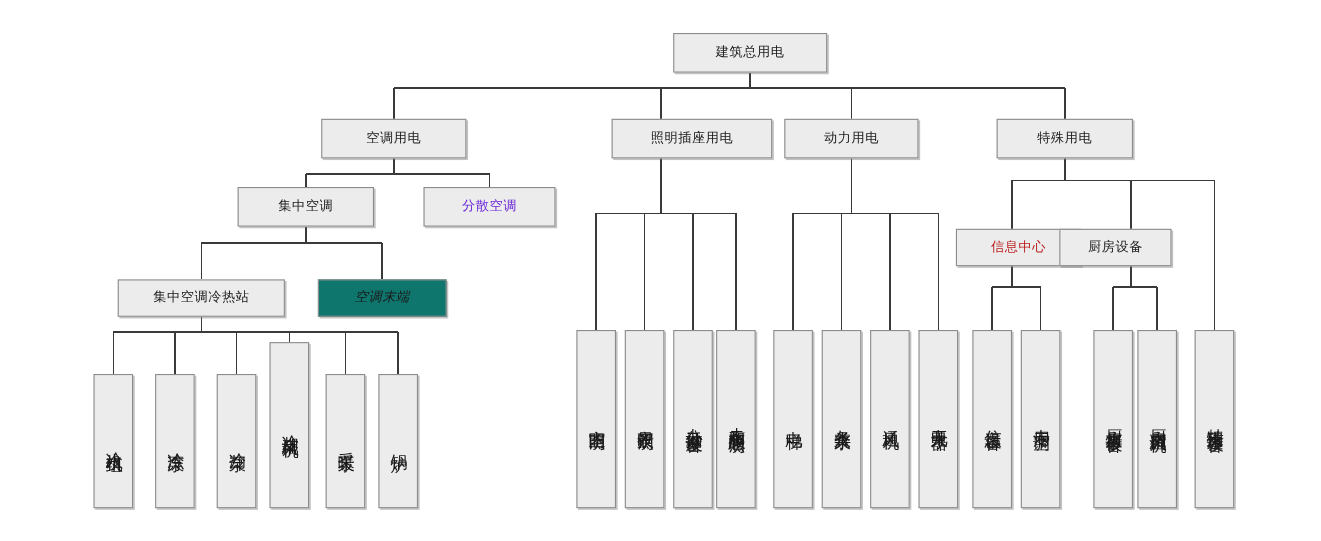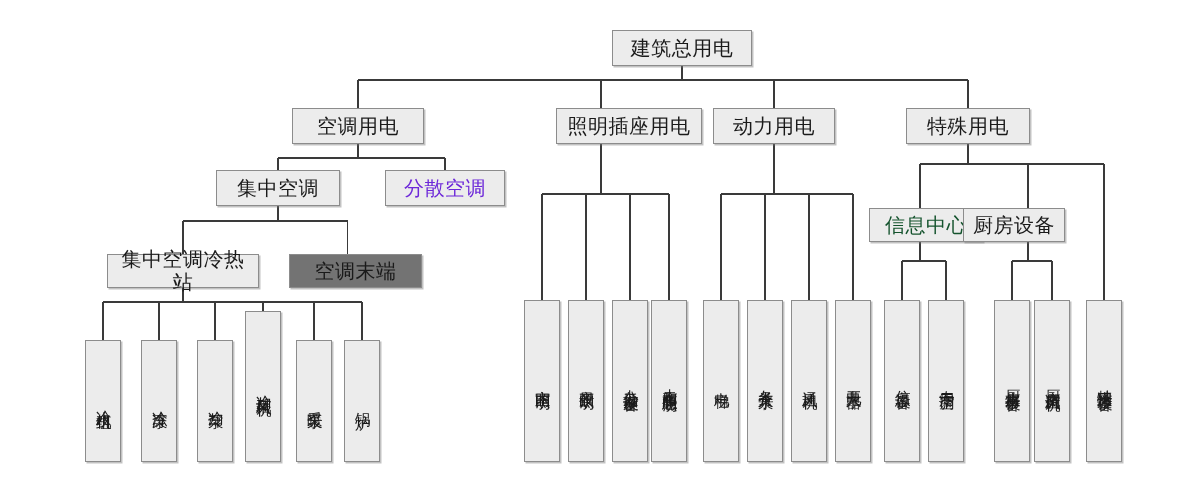--- a/index.html
+++ b/index.html
@@ -31,21 +31,21 @@
     background: #ececec;
     border: 1px solid #8c8c8c;
     box-shadow: 1.5px 1.5px 0 rgba(120,120,120,0.45);
     display: flex;
     align-items: center;
     justify-content: center;
     color: #1a1a1a;
     line-height: 1.14;
   }
   .node.horizontal {
-    font-size: 20px;
+    font-size: 12px;
     letter-spacing: 0.5px;
     padding: 0 6px;
   }
   .node.vertical {
     font-size: 15.5px;
     writing-mode: vertical-rl;
     text-orientation: upright;
     letter-spacing: 1.5px;
     padding: 6px 0;
   }
@@ -122,30 +122,30 @@
       </div>
       <div class="node horizontal" style="left: 906px; top: 108px; width: 124px; height: 36px; background: rgb(236, 236, 236); border-color: rgb(140, 140, 140); color: rgb(26, 26, 26);">
         <span class="node-label">特殊用电</span>
       </div>
       <div class="node horizontal" style="left: 216px; top: 170px; width: 124px; height: 36px; background: rgb(236, 236, 236); border-color: rgb(140, 140, 140); color: rgb(26, 26, 26);">
         <span class="node-label">集中空调</span>
       </div>
       <div class="node horizontal" style="left: 385px; top: 170px; width: 120px; height: 36px; background: rgb(236, 236, 236); border-color: rgb(140, 140, 140); color: #6d28d9;">
         <span class="node-label">分散空调</span>
       </div>
-      <div class="node horizontal" style="left: 869px; top: 208px; width: 114px; height: 34px; background: rgb(236, 236, 236); border-color: rgb(140, 140, 140); color: #14532d;">
+      <div class="node horizontal" style="left: 869px; top: 208px; width: 114px; height: 34px; background: rgb(236, 236, 236); border-color: rgb(140, 140, 140); color: #b91c1c;">
         <span class="node-label">信息中心</span>
       </div>
       <div class="node horizontal" style="left: 963px; top: 208px; width: 102px; height: 34px; background: rgb(236, 236, 236); border-color: rgb(140, 140, 140); color: rgb(26, 26, 26);">
         <span class="node-label">厨房设备</span>
       </div>
       <div class="node horizontal" style="left: 107px; top: 254px; width: 152px; height: 34px; background: rgb(236, 236, 236); border-color: rgb(140, 140, 140); color: rgb(26, 26, 26);">
         <span class="node-label">集中空调冷热站</span>
       </div>
-      <div class="node horizontal" style="left: 289px; top: 254px; width: 133px; height: 34px; background: #737373; border-color: rgb(140, 140, 140); color: rgb(26, 26, 26);">
+      <div class="node horizontal" style="left: 289px; top: 254px; width: 117px; height: 34px; background: #0f766e; border-color: rgb(140, 140, 140); color: rgb(26, 26, 26); font-style: italic;">
         <span class="node-label">空调末端</span>
       </div>
       <div class="node vertical" style="left: 85px; top: 340px; width: 36px; height: 122px; background: rgb(236, 236, 236); border-color: rgb(140, 140, 140); color: rgb(26, 26, 26);">
         <span class="node-label">冷水机组</span>
       </div>
       <div class="node vertical" style="left: 141px; top: 340px; width: 36px; height: 122px; background: rgb(236, 236, 236); border-color: rgb(140, 140, 140); color: rgb(26, 26, 26);">
         <span class="node-label">冷冻泵</span>
       </div>
       <div class="node vertical" style="left: 197px; top: 340px; width: 36px; height: 122px; background: rgb(236, 236, 236); border-color: rgb(140, 140, 140); color: rgb(26, 26, 26);">
         <span class="node-label">冷却泵</span>

